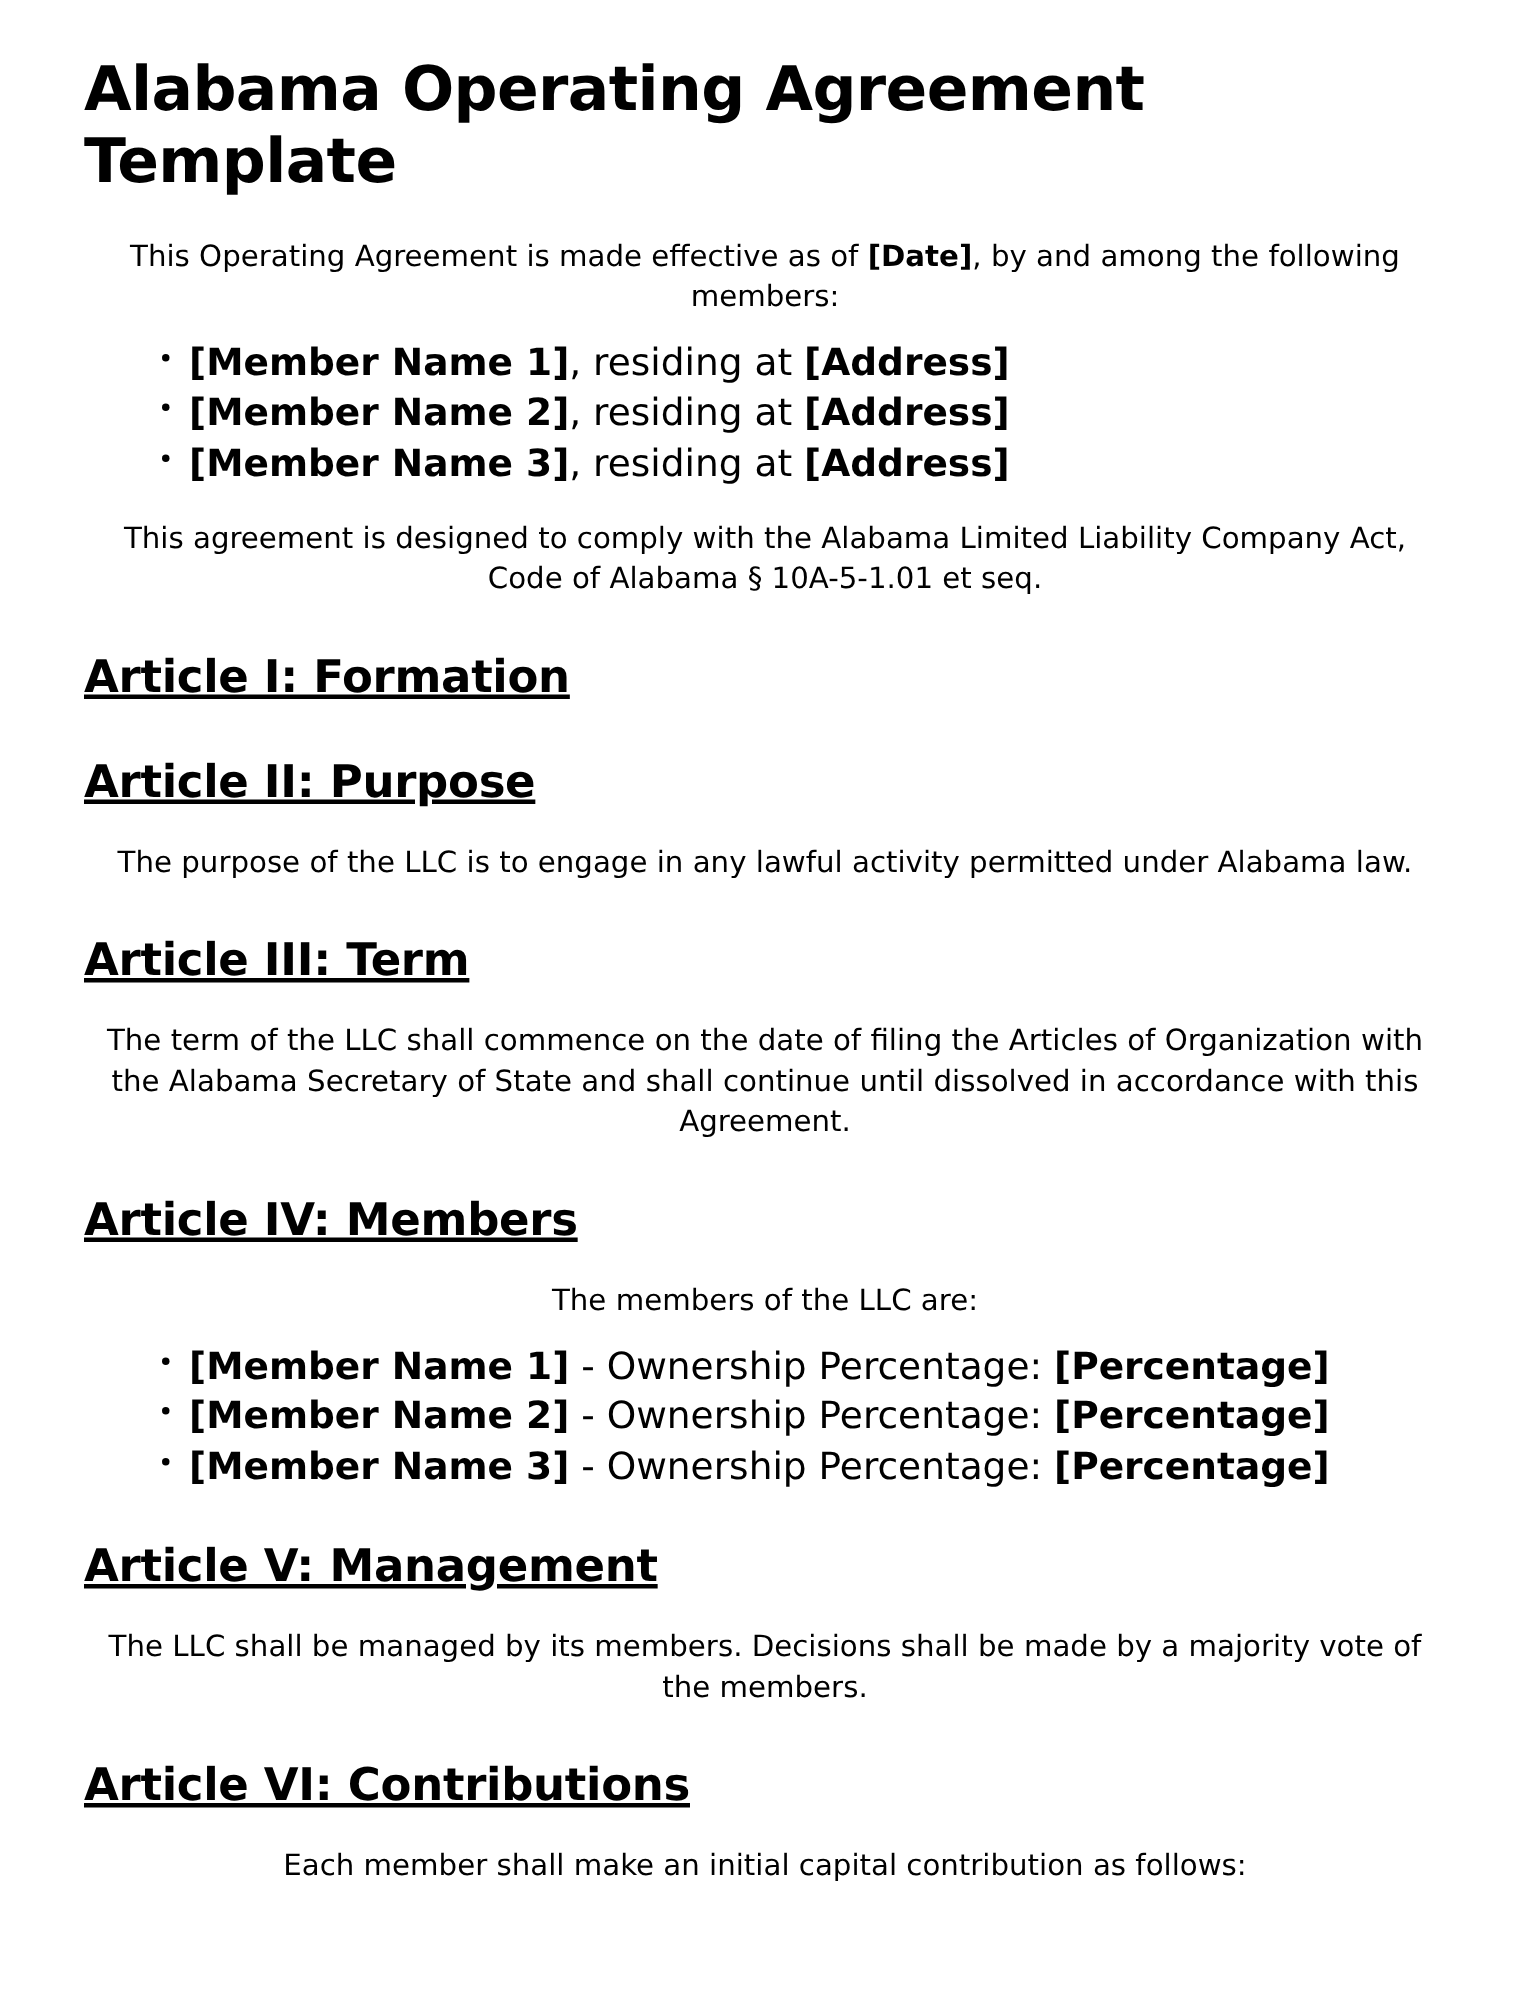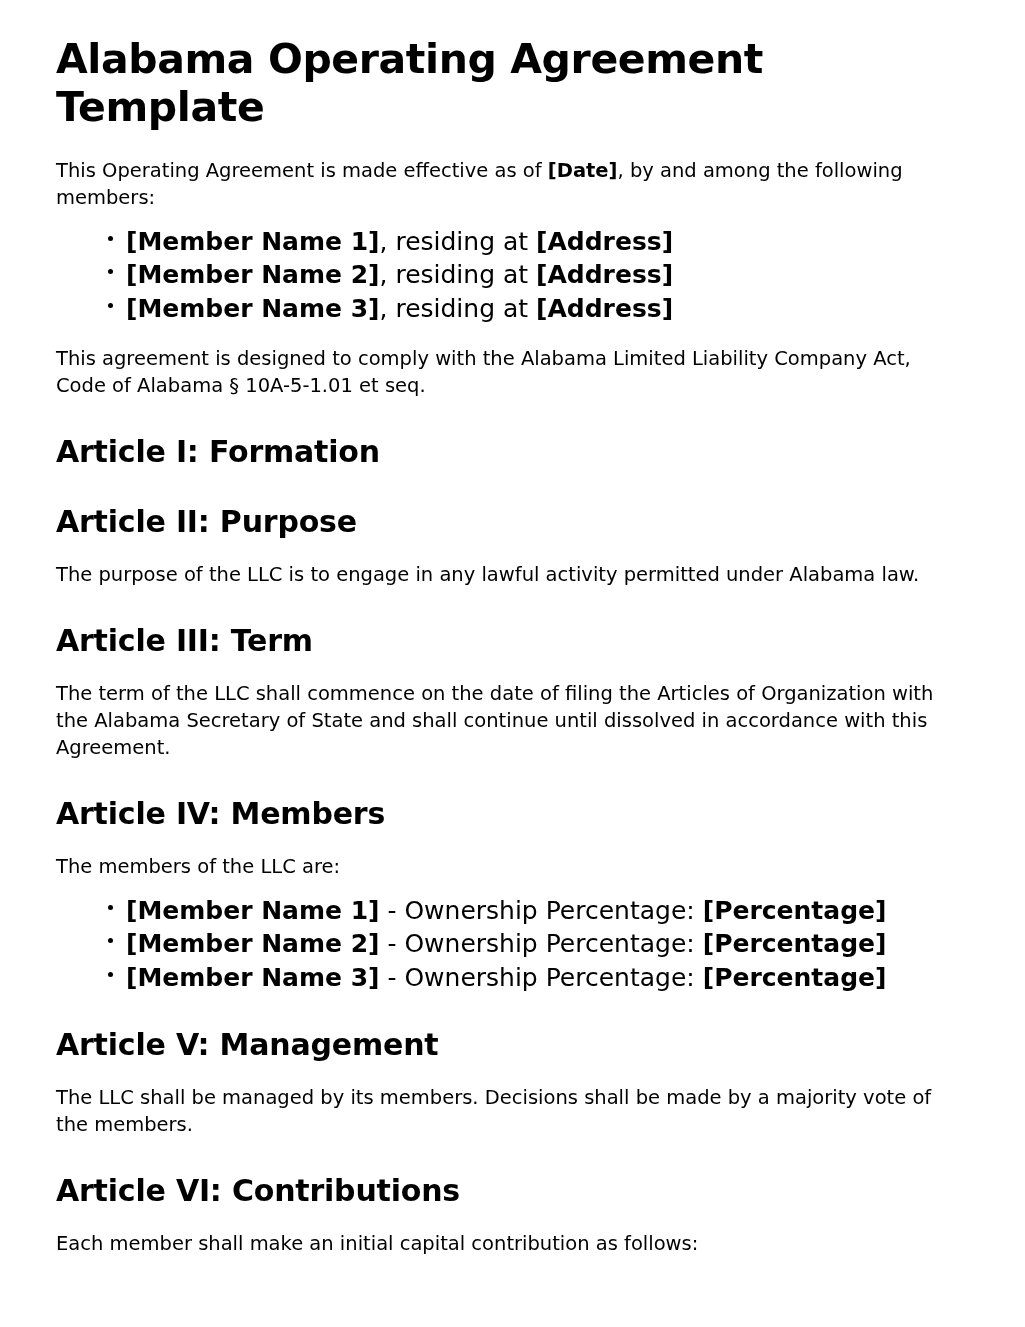--- a/index.html
+++ b/index.html
@@ -42,30 +42,32 @@
   }
   h2.article-heading {
     font-family: "DejaVu Sans", "Liberation Sans", sans-serif;
     font-size: 30px;
     font-weight: 700;
     line-height: 1.2;
     margin: 34px 0 0 0;
     padding: 0;
     letter-spacing: -0.2px;
     color: #000;
+    text-decoration: underline;
   }
   p.body-text {
     font-family: "DejaVu Sans", "Liberation Sans", sans-serif;
     font-size: 19.5px;
     font-weight: 400;
     line-height: 1.38;
     margin: 22px 0 0 0;
     padding: 0;
     color: #000;
     max-width: 908px;
+    text-align: center;
   }
   p.intro-text {
     margin-top: 27px;
   }
   ul.bullet-list {
     margin: 14px 0 0 0;
     padding: 0 0 0 52px;
     list-style: none;
   }
   ul.bullet-list li {

